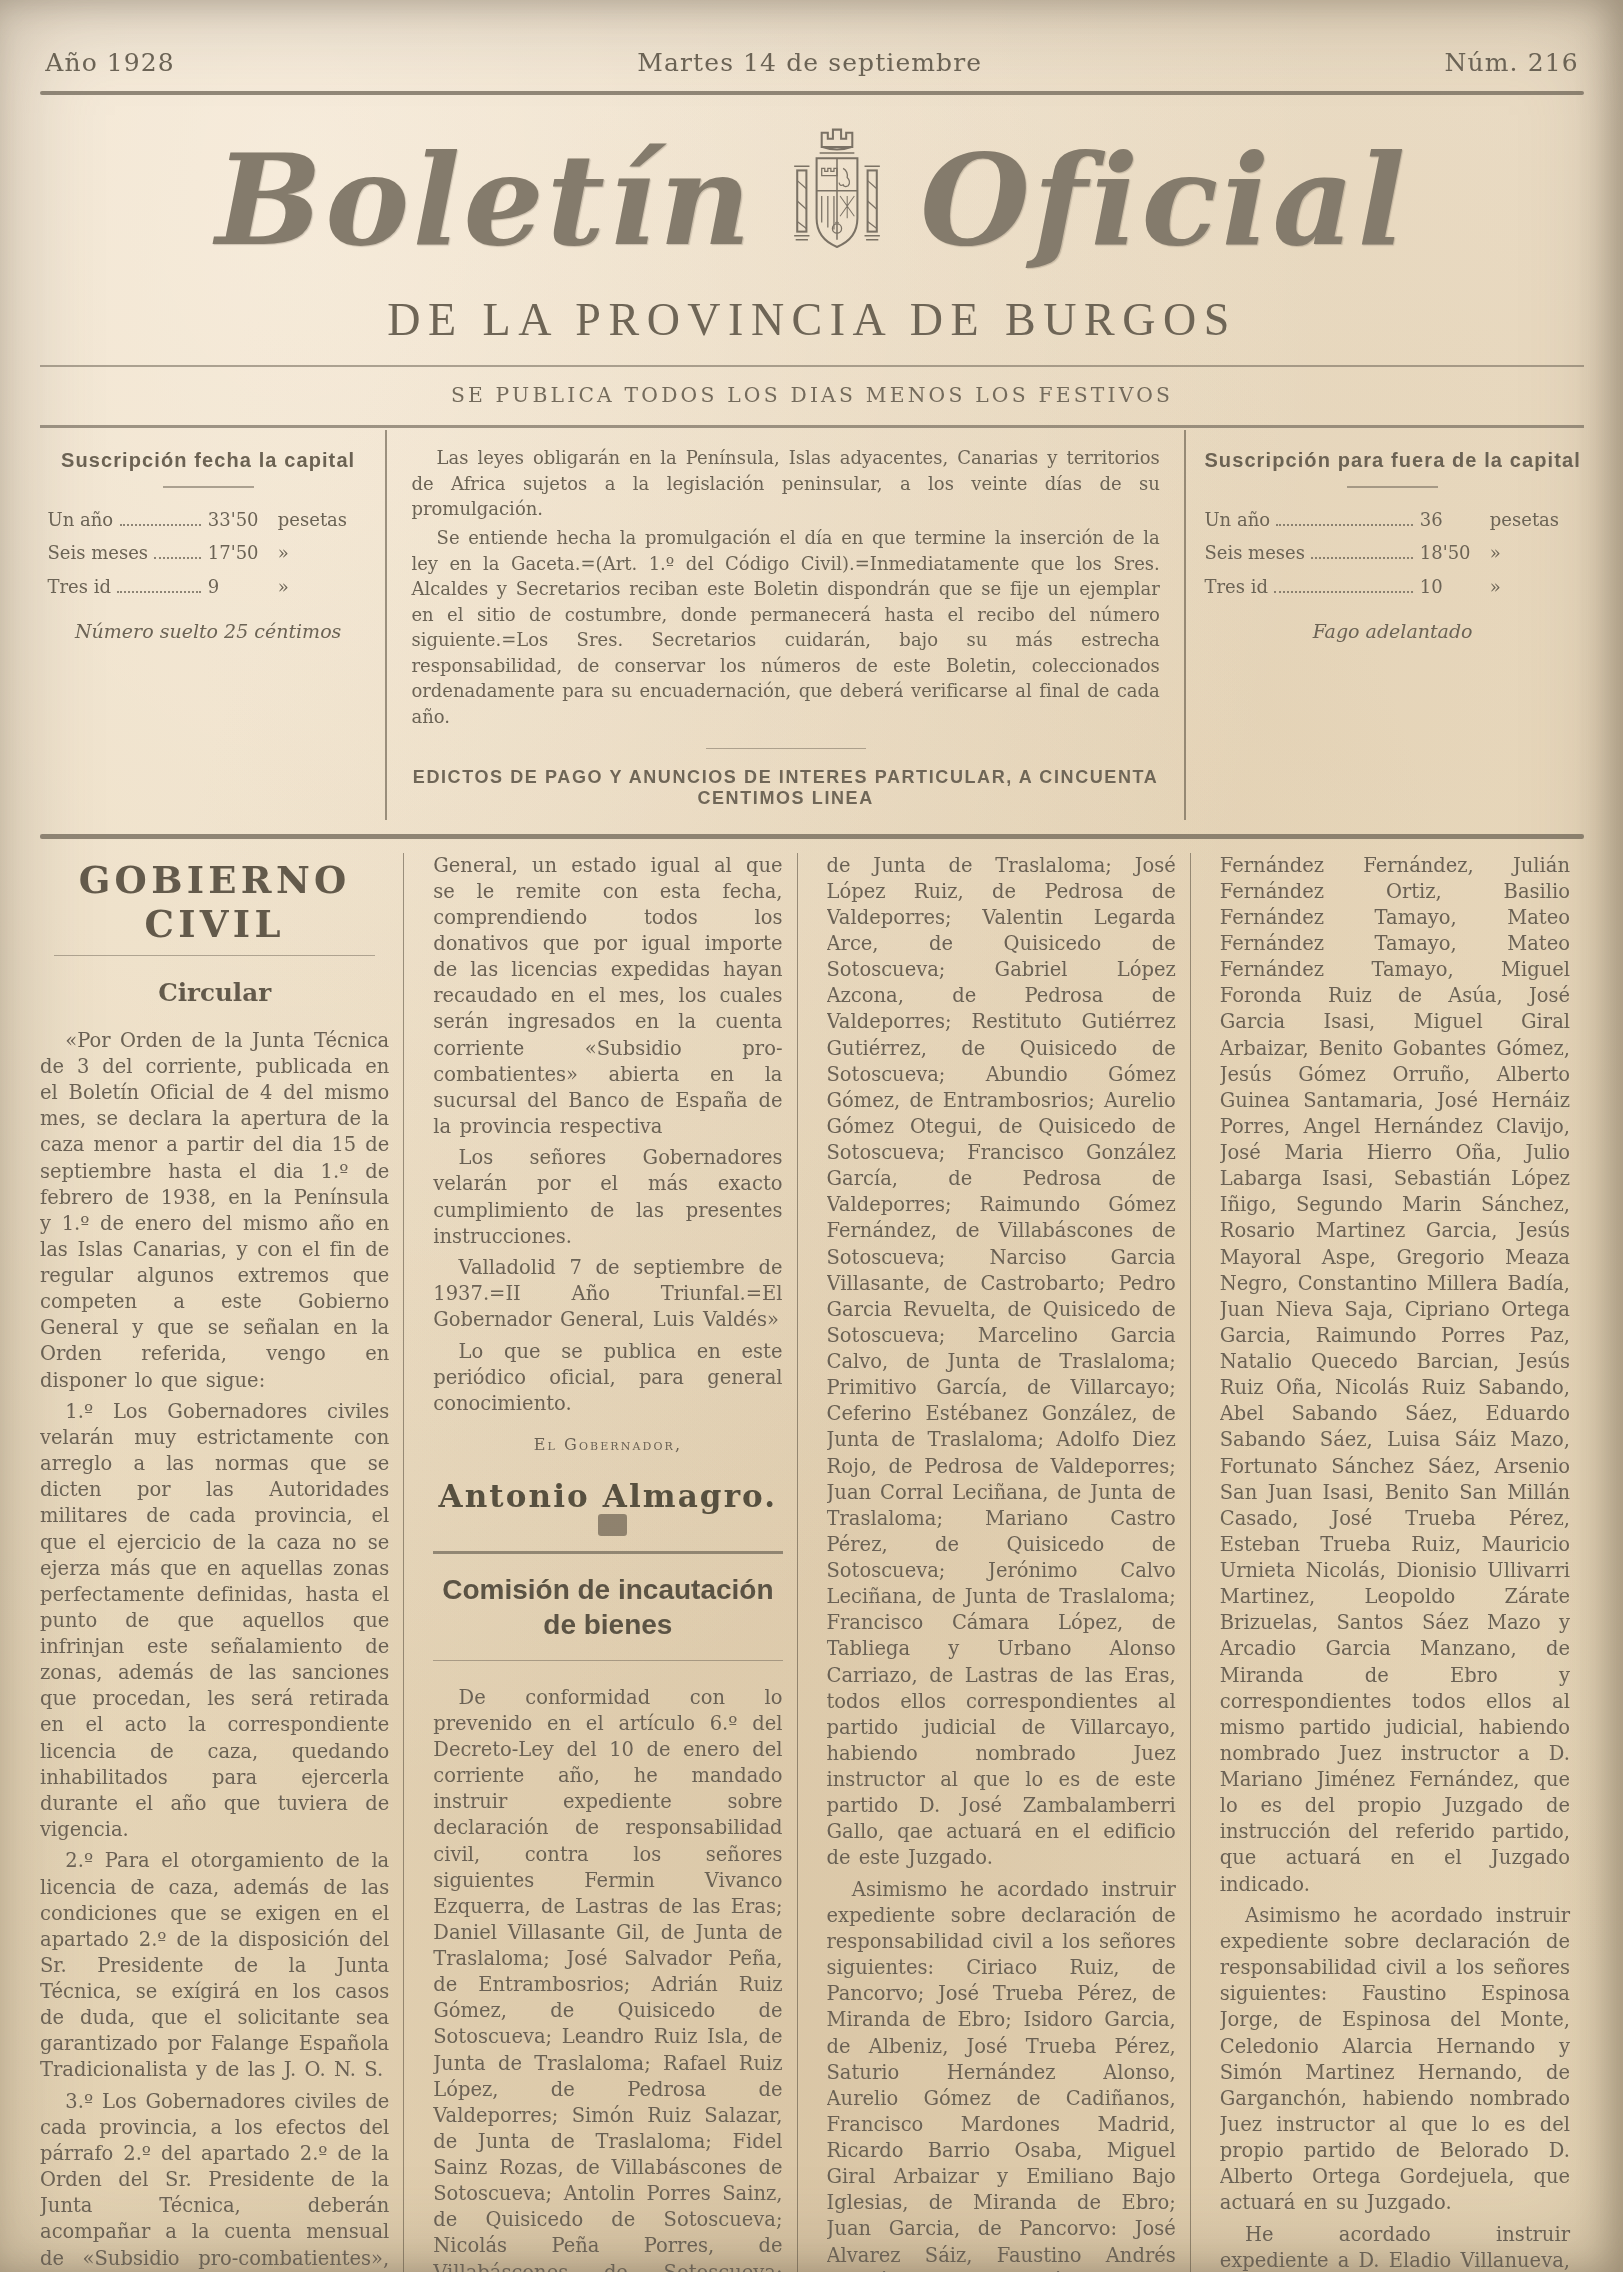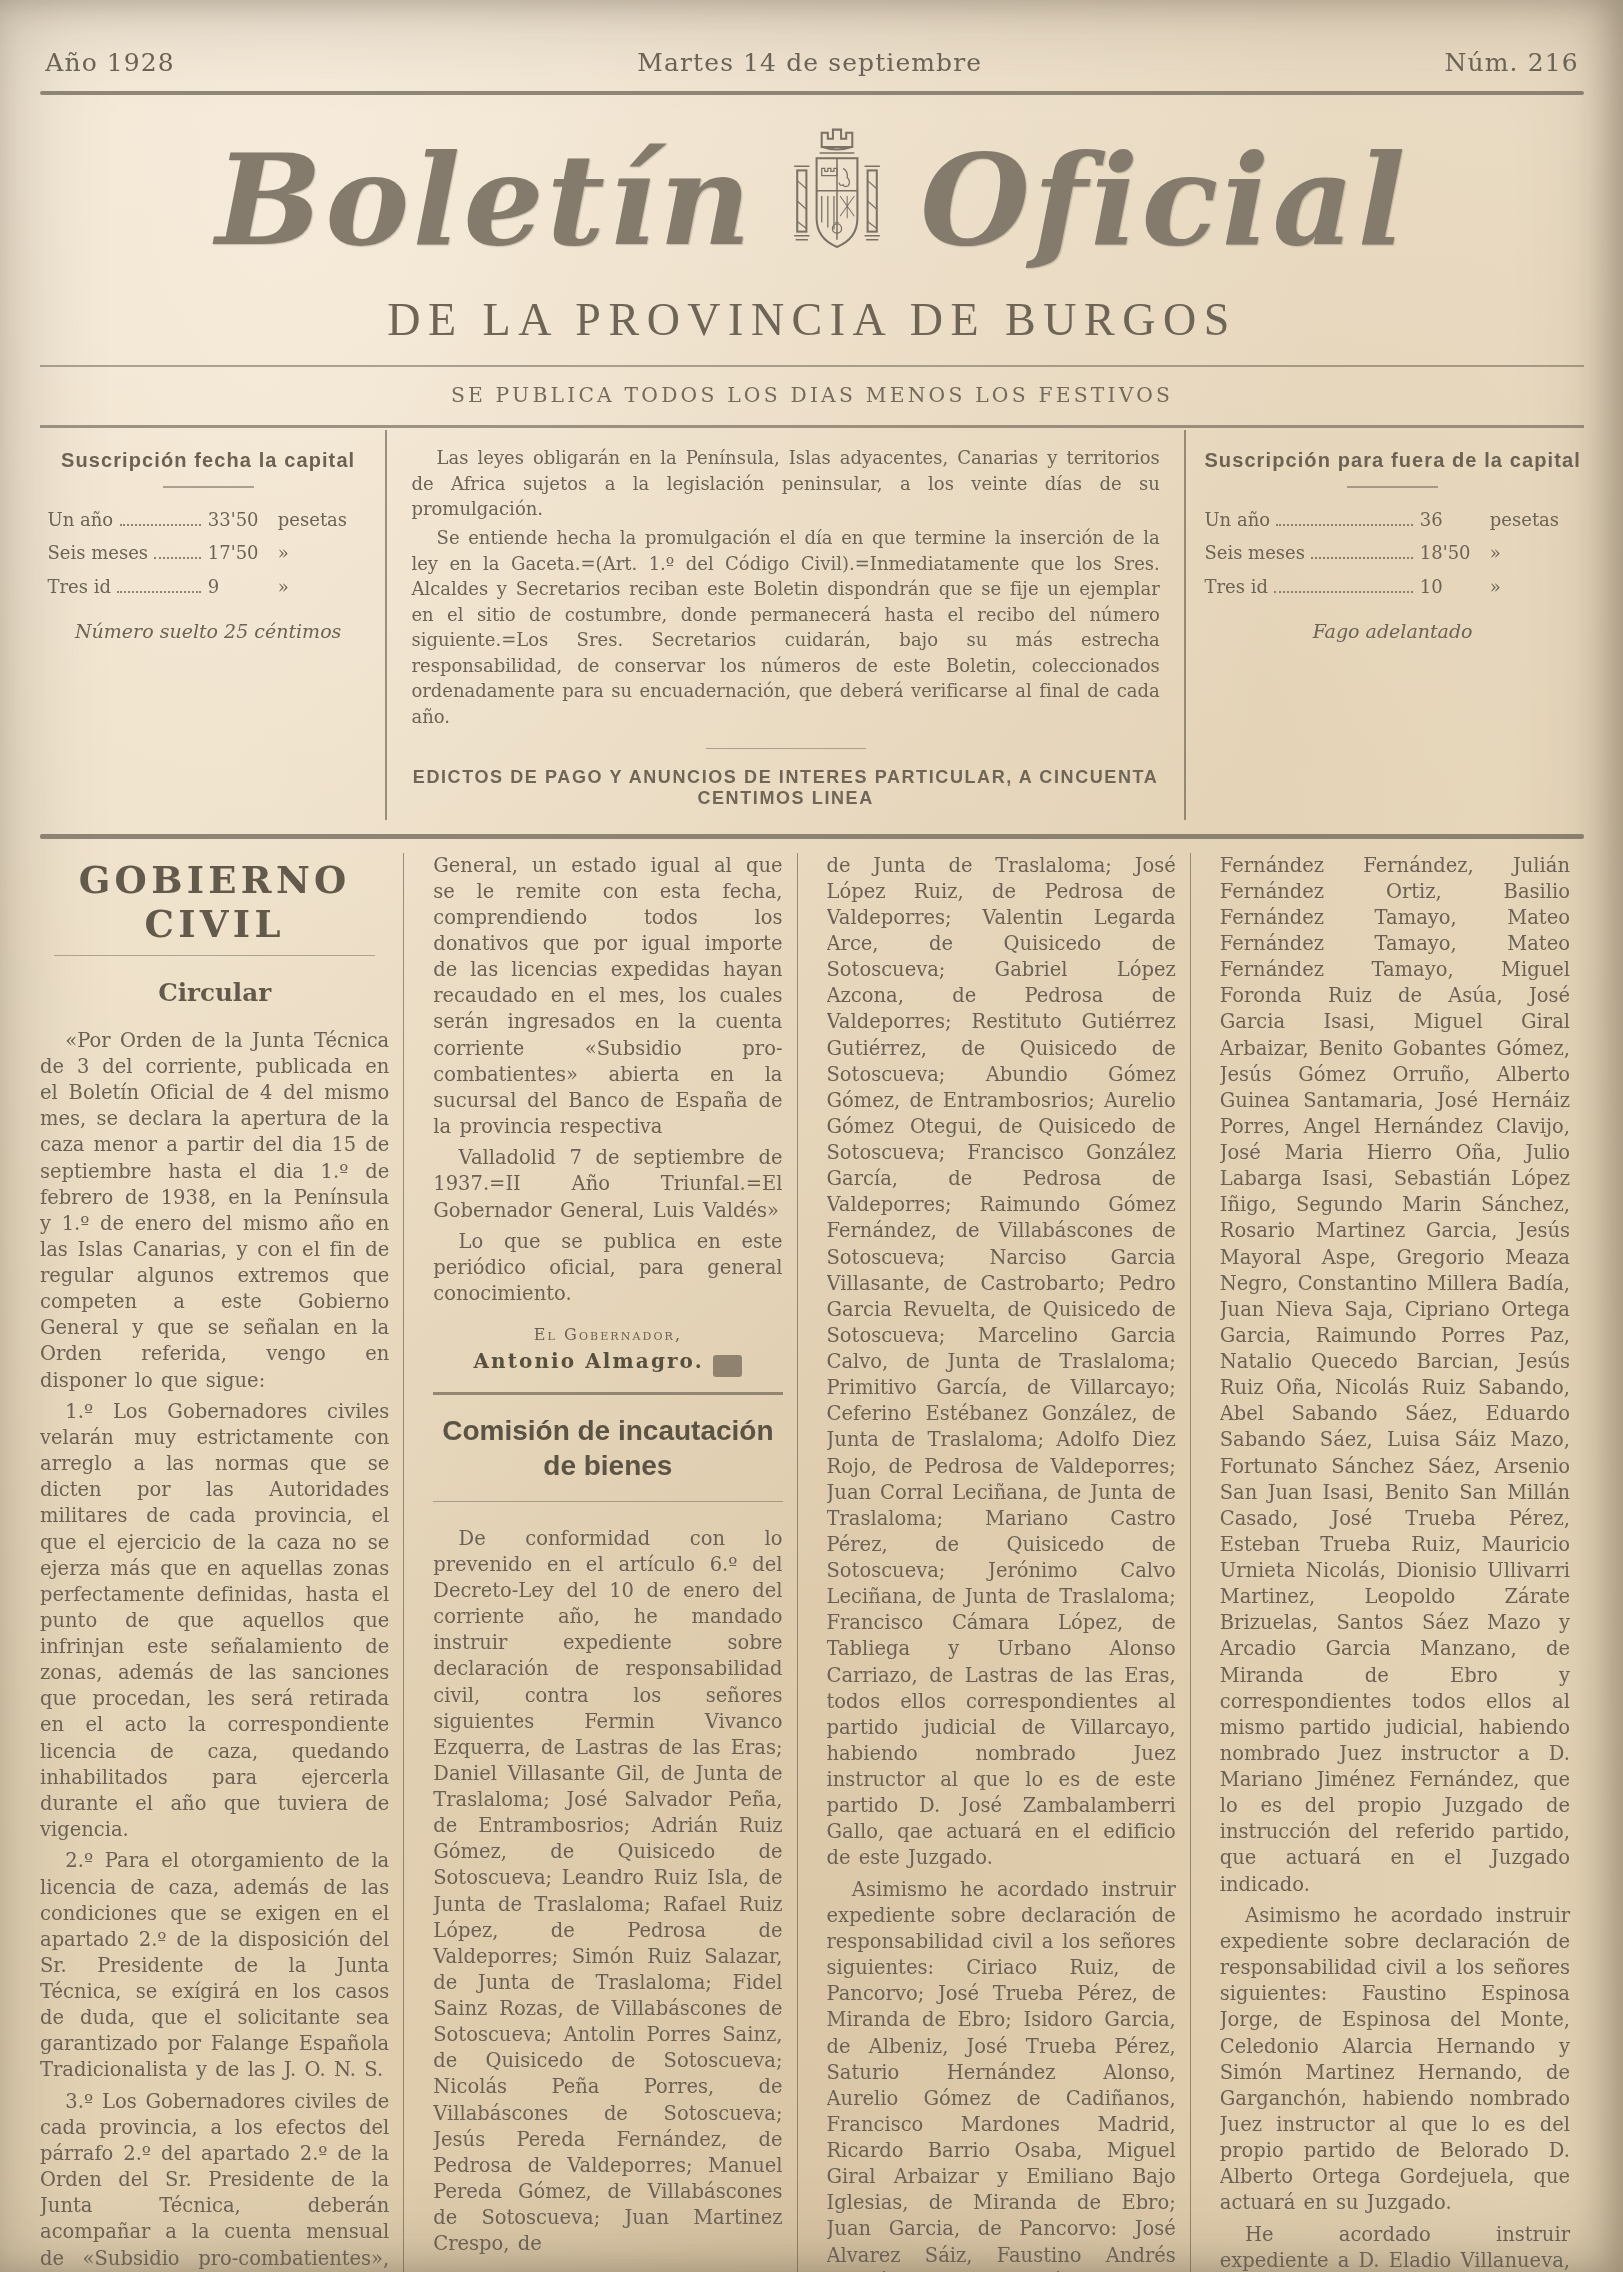--- a/index.html
+++ b/index.html
@@ -63,21 +63,21 @@
   .col-sep{border-right:1.6px solid rgba(84,75,61,.55);}
   .col-heading{font-weight:bold;font-size:37px;letter-spacing:4.3px;text-align:center;
     color:#635a4b;margin:5.3px 0 8.6px 0;font-variant:small-caps;}
   .heading-rule{width:92%;height:1.6px;background:#6f6657;opacity:.5;margin:0 auto 21.4px auto;}
   .circular{font-weight:bold;font-size:24.6px;text-align:center;color:#635a4b;margin:13px 0 21.4px 0;}
   p.body{font-size:19.5px;line-height:1.34;text-align:justify;margin:0 0 5.3px 0;
     color:#6a6154;word-spacing:2.1px;hyphens:auto;}
   p.body.indent{text-indent:1.3em;}
   .sig-block{text-align:center;margin:18px 0 15px 0;}
   .sig-role{font-variant:small-caps;font-size:16px;letter-spacing:2.1px;color:#6a6154;}
-  .sig-name{font-weight:bold;font-size:20px;letter-spacing:2.1px;color:#57503f;margin-top:5px;
+  .sig-name{font-weight:bold;font-size:31px;letter-spacing:2.1px;color:#57503f;margin-top:24px;
     display:inline-block;}
   .smudge{display:inline-block;width:29px;height:21.4px;background:rgba(75,66,52,.55);
     border-radius:3.2px;vertical-align:middle;margin-left:9.6px;}
   .section-rule-top{height:3.2px;background:#6f6657;opacity:.7;margin:14px 0 0 0;}
   .section-heading{font-family:"Liberation Sans", sans-serif;font-weight:bold;font-size:28px;
     line-height:1.25;text-align:center;color:#5b5344;margin:18px 0;}
   .section-rule-bottom{height:1.6px;background:#6f6657;opacity:.5;margin:0 0 23.5px 0;}
 </style>
 </head>
 <body>
@@ -193,20 +193,21 @@
       <div class="heading-rule"></div>
       <div class="circular">Circular</div>
       <p class="body indent">«Por Orden de la Junta Técnica de 3 del corriente, publicada en el Boletín Oficial de 4 del mismo mes, se declara la apertura de la caza menor a partir del dia 15 de septiembre hasta el dia 1.º de febrero de 1938, en la Península y 1.º de enero del mismo año en las Islas Canarias, y con el fin de regular algunos extremos que competen a este Gobierno General y que se señalan en la Orden referida, vengo en disponer lo que sigue:</p>
       <p class="body indent">1.º Los Gobernadores civiles velarán muy estrictamente con arreglo a las normas que se dicten por las Autoridades militares de cada provincia, el que el ejercicio de la caza no se ejerza más que en aquellas zonas perfectamente definidas, hasta el punto de que aquellos que infrinjan este señalamiento de zonas, además de las sanciones que procedan, les será retirada en el acto la correspondiente licencia de caza, quedando inhabilitados para ejercerla durante el año que tuviera de vigencia.</p>
       <p class="body indent">2.º Para el otorgamiento de la licencia de caza, además de las condiciones que se exigen en el apartado 2.º de la disposición del Sr. Presidente de la Junta Técnica, se exígirá en los casos de duda, que el solicitante sea garantizado por Falange Española Tradicionalista y de las J. O. N. S.</p>
       <p class="body indent">3.º Los Gobernadores civiles de cada provincia, a los efectos del párrafo 2.º del apartado 2.º de la Orden del Sr. Presidente de la Junta Técnica, deberán acompañar a la cuenta mensual de «Subsidio pro-combatientes», que se rinde a este Gobierno</p>
     </div>
 
     <div class="col col-sep">
       <p class="body">General, un estado igual al que se le remite con esta fecha, comprendiendo todos los donativos que por igual importe de las licencias expedidas hayan recaudado en el mes, los cuales serán ingresados en la cuenta corriente «Subsidio pro-combatientes» abierta en la sucursal del Banco de España de la provincia respectiva</p>
+      <p class="body indent">Los señores Gobernadores velarán por el más exacto cumplimiento de las presentes instrucciones.</p>
       <p class="body indent">Valladolid 7 de septiembre de 1937.=II Año Triunfal.=El Gobernador General, Luis Valdés»</p>
       <p class="body indent">Lo que se publica en este periódico oficial, para general conocimiento.</p>
       <div class="sig-block">
         <div class="sig-role">El Gobernador,</div>
         <div>
           <span class="sig-name">Antonio Almagro.</span><span class="smudge"></span>
         </div>
       </div>
       <div class="section-rule-top"></div>
       <div class="section-heading">Comisión de incautación de bienes</div>

